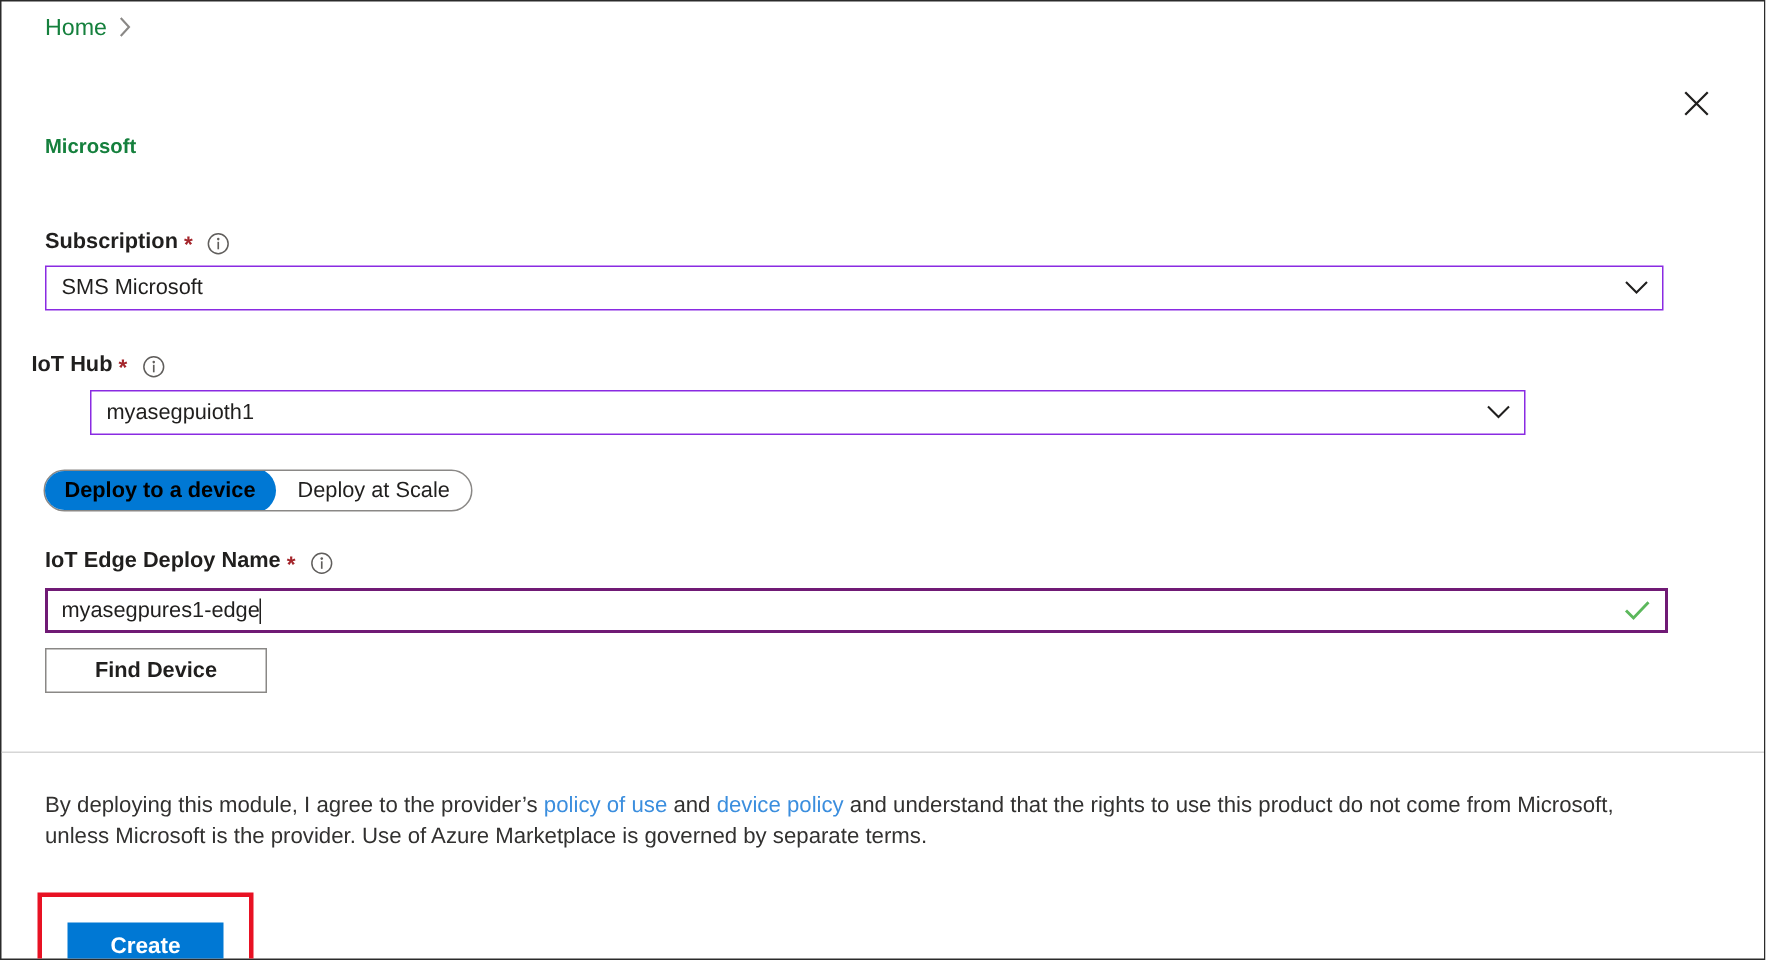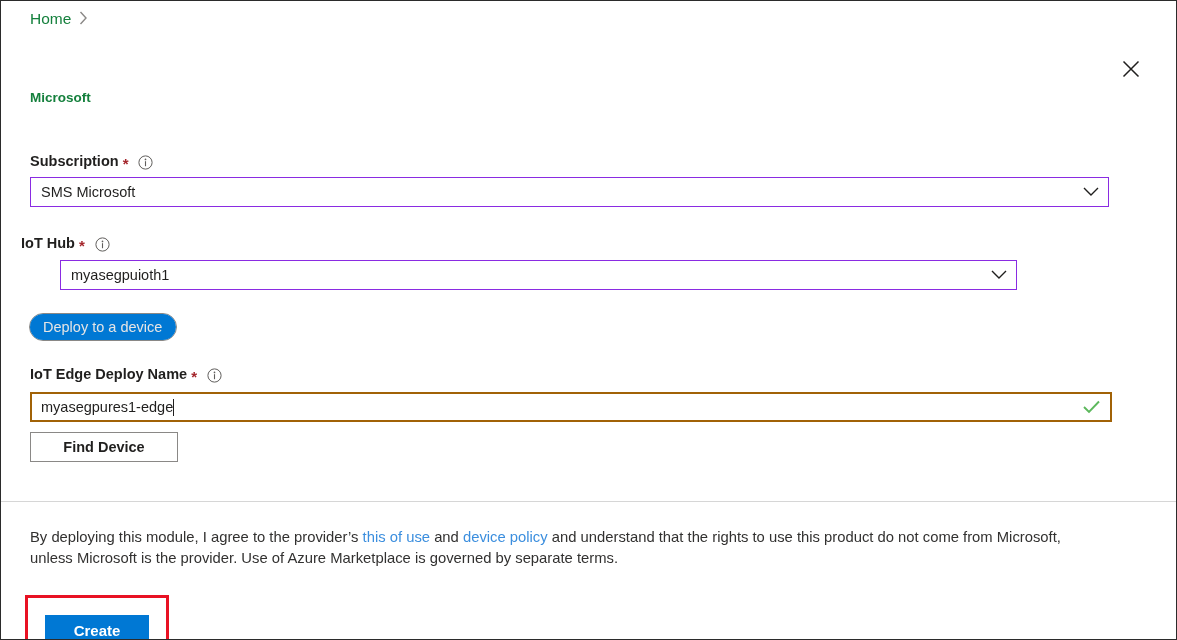--- a/index.html
+++ b/index.html
@@ -132,21 +132,21 @@
     top: 50%;
     transform: translateY(-50%);
     display: flex;
     align-items: center;
   }
   .dropdown-chevron svg { display: block; }
 
   .textfield {
     position: relative;
     height: 30px;
-    border: 2px solid #a16207;
+    border: 2px solid #701a75;
     background: #ffffff;
     display: flex;
     align-items: center;
     padding: 0 34px 0 9px;
     font-size: 14.5px;
     color: #201f1e;
     cursor: text;
   }
   .textfield-value {
     line-height: 1;
@@ -188,22 +188,22 @@
     padding: 0 14px;
     font-size: 14.5px;
     color: #201f1e;
     border-radius: 14px;
     cursor: pointer;
     white-space: nowrap;
     line-height: 1;
   }
   .pill-option.selected {
     background: #0078d4;
-    color: #e5e5e5;
-    font-weight: 400;
+    color: #000000;
+    font-weight: 700;
     margin: -1px 0 -1px -1px;
     height: 30px;
     border-radius: 15px;
   }
 
   
   .btn-secondary {
     display: inline-flex;
     align-items: center;
     justify-content: center;
@@ -335,20 +335,21 @@
       <span class="dropdown-chevron">
         <svg width="16" height="10" viewBox="0 0 16 10">
             <path d="M1 1 L8 8 L15 1" stroke="#201f1e" stroke-width="1.4" fill="none"></path>
           </svg>
       </span>
     </div>
 
     <div class="row" style="left:28px; top:172px;">
       <div class="pill-toggle">
         <div class="pill-option selected">Deploy to a device</div>
+        <div class="pill-option">Deploy at Scale</div>
       </div>
     </div>
 
     <div class="row" style="left:29px; top:225px;">
       <div class="field-label">
         <span>IoT Edge Deploy Name</span>
         <span class="req-star">*</span>
         <span class="info-icon">
           <svg width="15" height="15" viewBox="0 0 15 15">
             <circle cx="7.5" cy="7.5" r="6.6" stroke="#605e5c" stroke-width="1" fill="none"></circle>
@@ -369,19 +370,19 @@
     </div>
 
     <div class="row" style="left:29px; top:291px;">
       <button class="btn-secondary">Find Device</button>
     </div>
 
   </div>
 
   <div class="divider"></div>
 
-  <div class="legal-text"><span>By deploying this module, I agree to the provider’s </span><span class="legal-link">this of use</span><span> and </span><span class="legal-link">device policy</span><span> and understand that the rights to use this product do not come from Microsoft, unless Microsoft is the provider. Use of Azure Marketplace is governed by separate terms.</span></div>
+  <div class="legal-text"><span>By deploying this module, I agree to the provider’s </span><span class="legal-link">policy of use</span><span> and </span><span class="legal-link">device policy</span><span> and understand that the rights to use this product do not come from Microsoft, unless Microsoft is the provider. Use of Azure Marketplace is governed by separate terms.</span></div>
 
   <div class="create-wrap">
     <button class="btn-primary">Create</button>
   </div>
 
 </div>
 
 </body></html>

